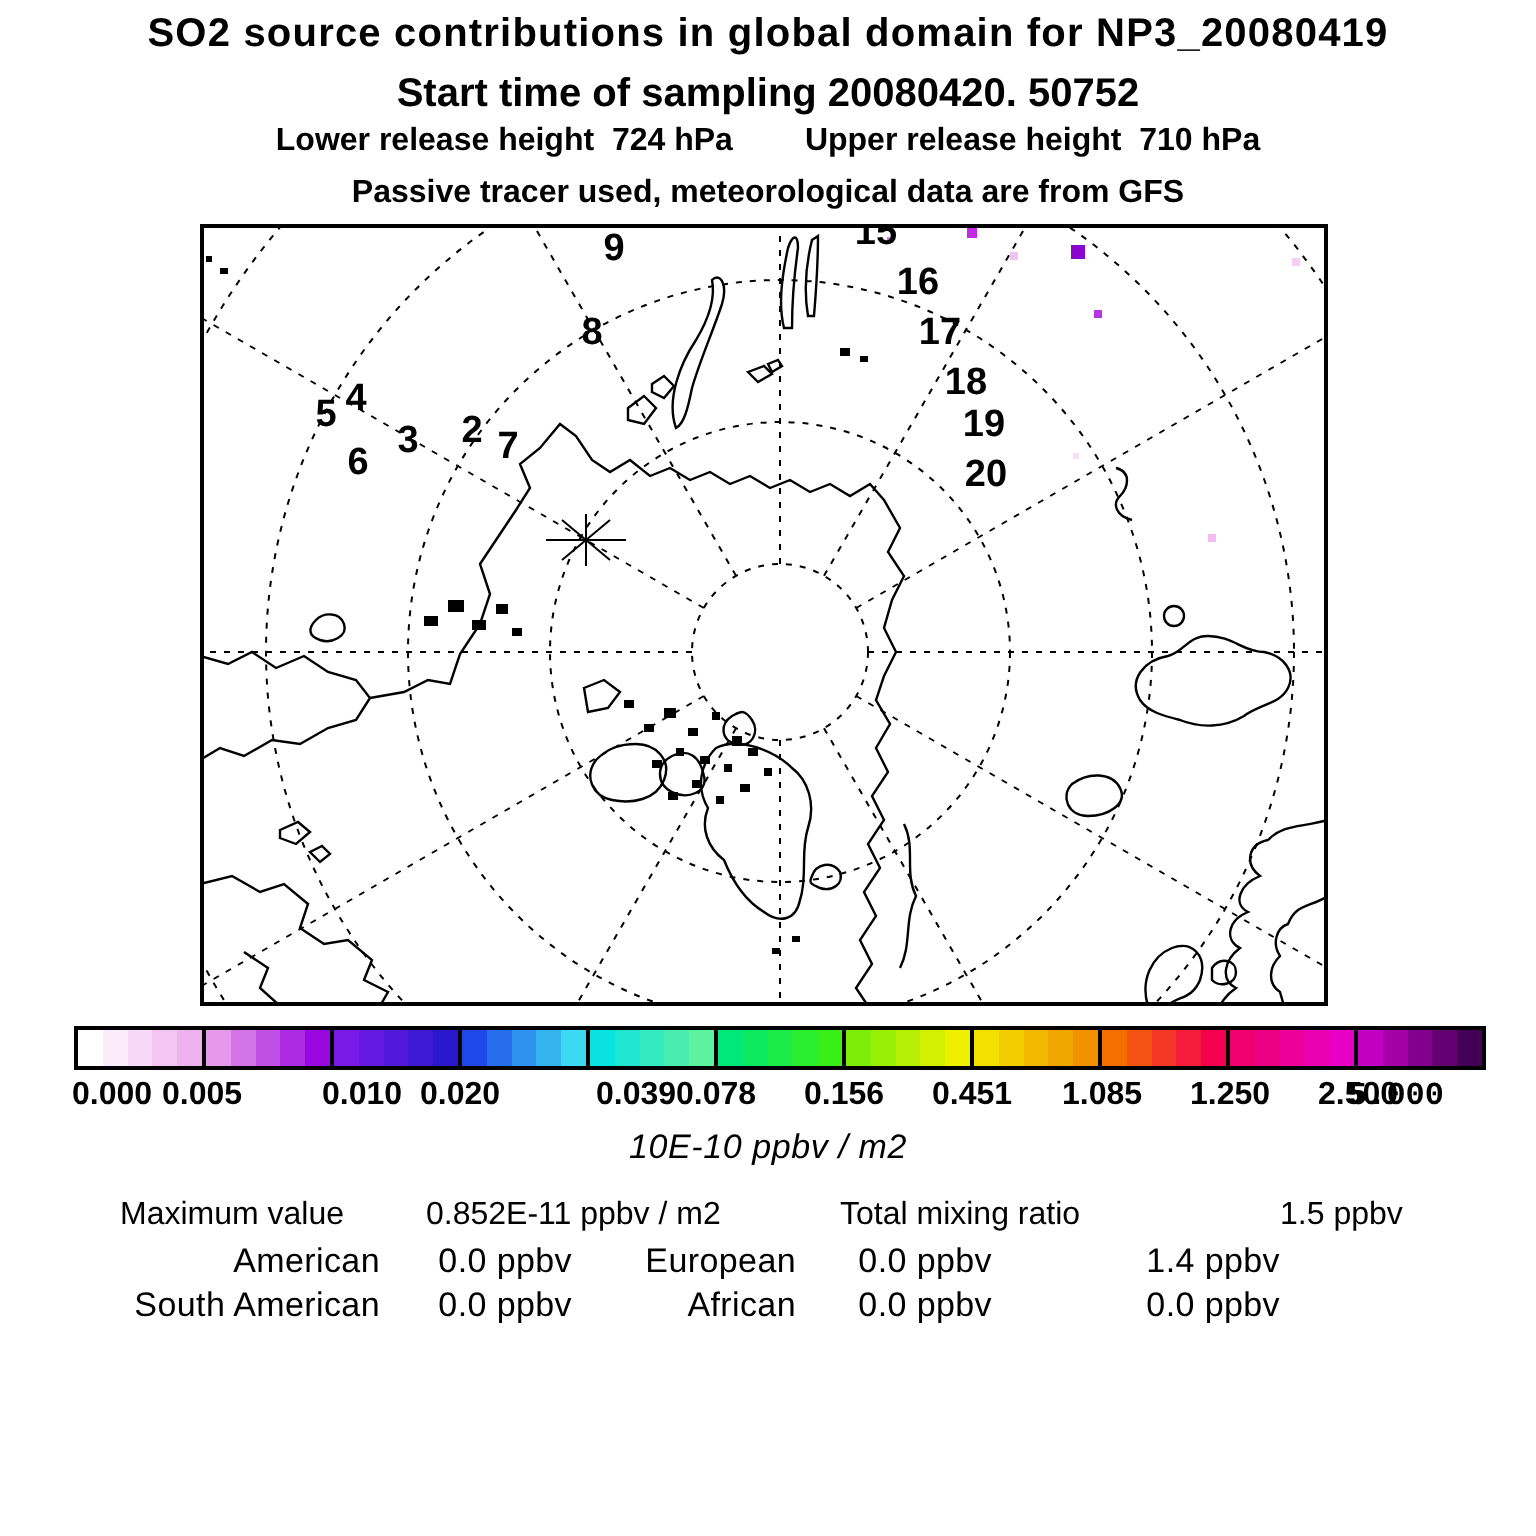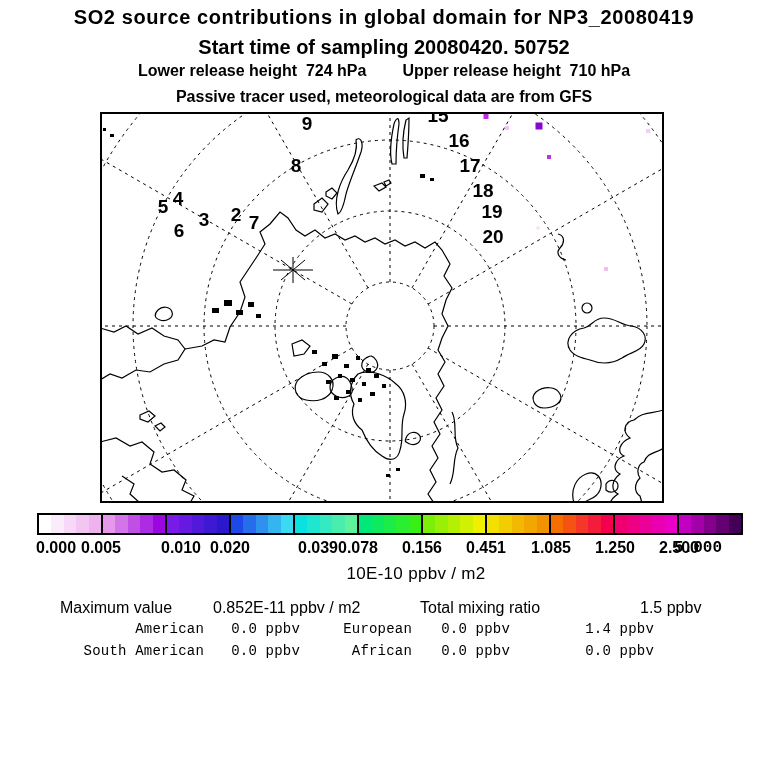--- a/index.html
+++ b/index.html
@@ -13,26 +13,26 @@
   #line-note{top:88px;font-size:16px;}
   #map-frame{position:absolute;left:100px;top:112px;width:564px;height:391px;}
   #map-svg{position:absolute;left:0;top:0;}
   #colorbar{position:absolute;left:37px;top:513px;width:706px;height:22px;
             border:2px solid #000;box-sizing:border-box;display:flex;}
   #colorbar .seg{flex:1 1 0;height:100%;}
   #colorbar .seg + .seg{border-left:2px solid #000;}
   #ticks{position:absolute;left:0;top:539px;width:768px;height:18px;font-weight:bold;font-size:16px;}
   #ticks .tick{position:absolute;transform:translateX(-50%);white-space:pre;}
   #ticks .tick.first{transform:none;padding-left:36px;}
-  #units{position:absolute;left:416px;top:564px;transform:translateX(-50%);
-         font-size:17px;letter-spacing:.3px;white-space:pre;}
+  #units{position:absolute;left:384px;top:564px;transform:translateX(-50%);
+         font-size:17px;letter-spacing:.3px;white-space:pre;font-style:italic;}
   .statrow1{position:absolute;top:599px;font-size:16px;white-space:pre;}
-  .stats-grid{position:absolute;left:16px;width:740px;display:grid;
+  .stats-grid{position:absolute;left:2px;width:740px;display:grid;
               grid-template-columns:188px 96px 112px 98px 144px 92px;
-              font-size:14px;letter-spacing:.2px;font-family:Liberation Mono, monospace;}
+              font-size:17px;letter-spacing:.2px;}
   .stats-grid span{text-align:right;white-space:pre;}
   #stats-row2{top:621px;}
   #stats-row3{top:643px;}
 </style>
 </head>
 <body>
 
 <div id="canvas">
 
   <div id="title" class="hline">SO2 source contributions in global domain for NP3_20080419</div>

